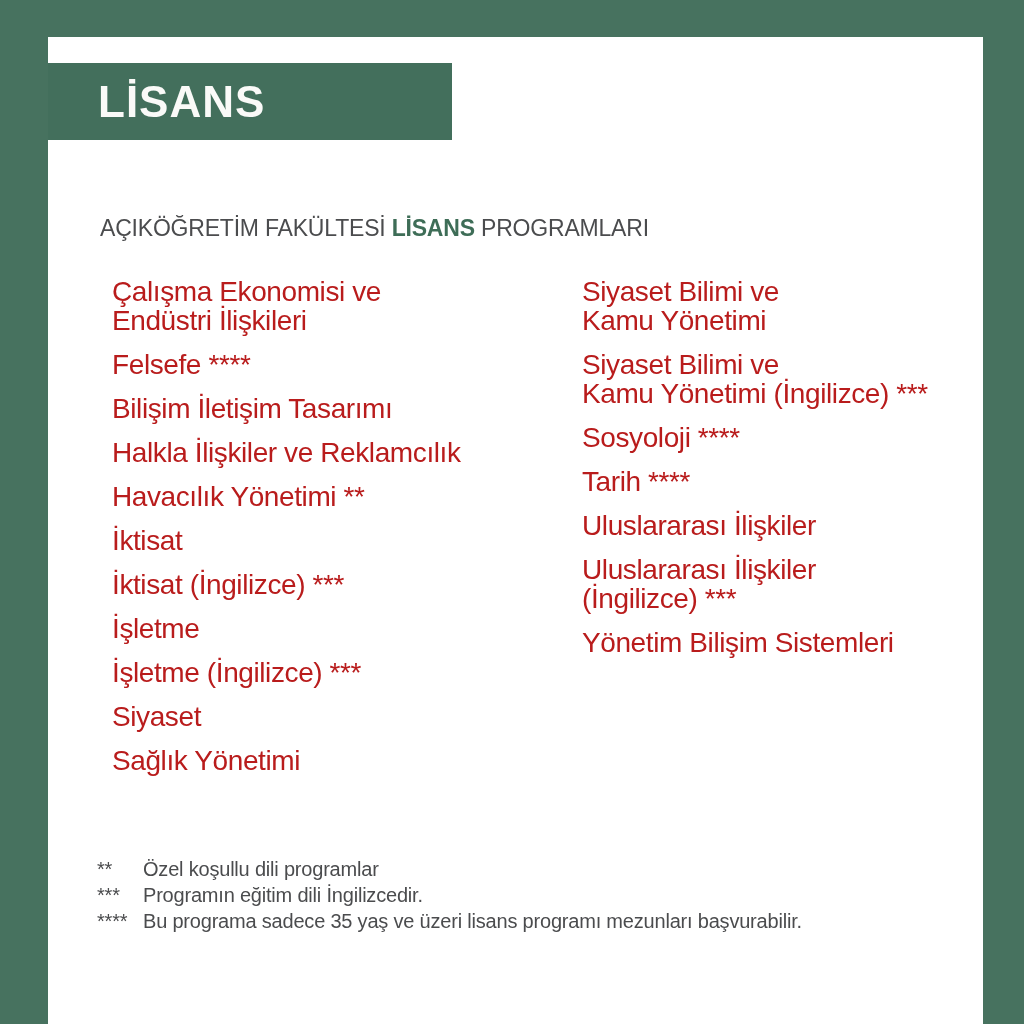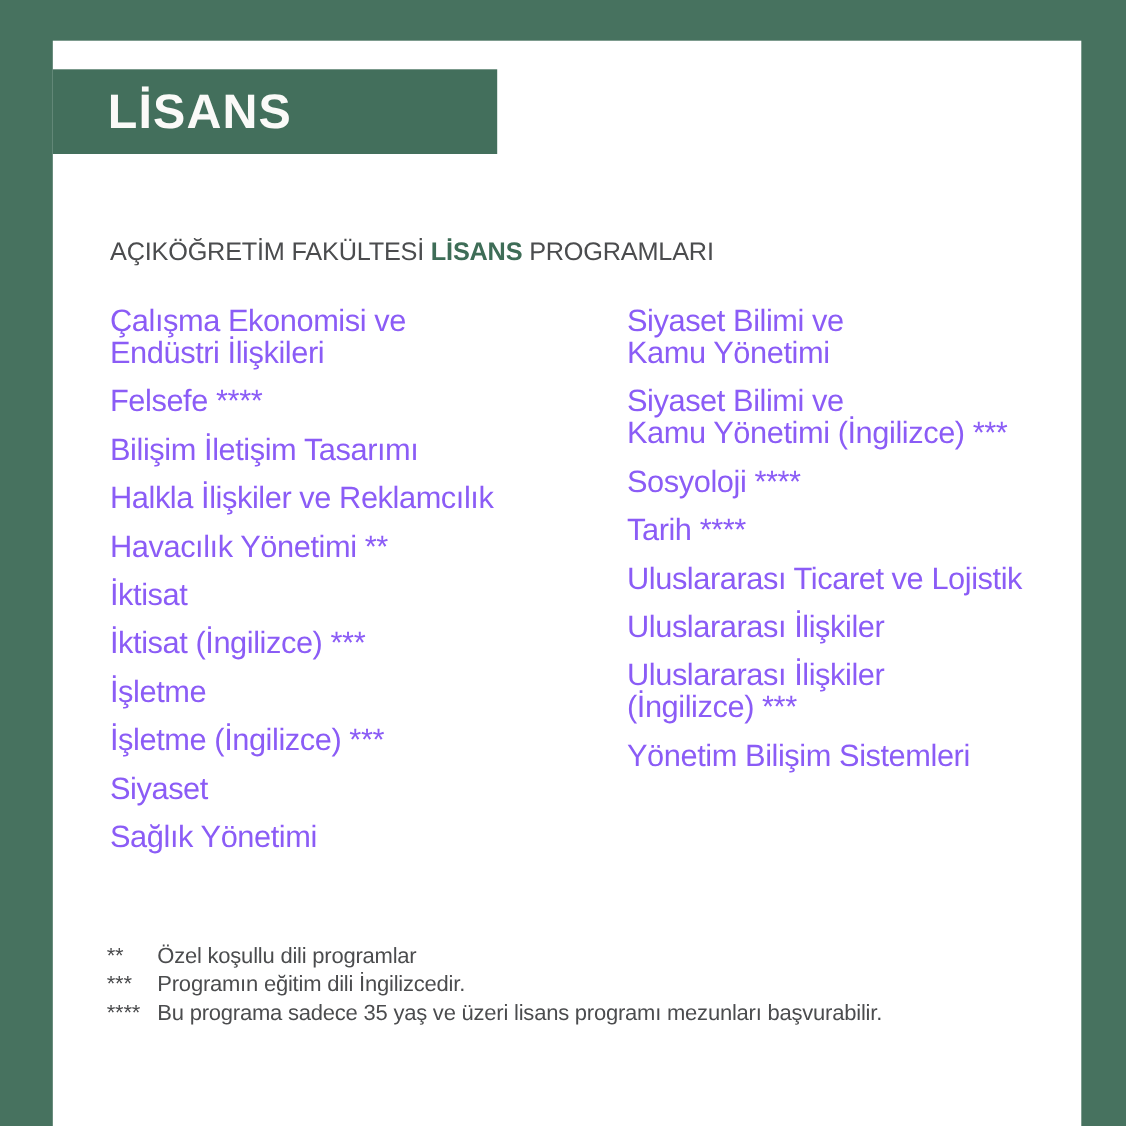--- a/index.html
+++ b/index.html
@@ -67,22 +67,22 @@
     list-style: none;
     margin: 0;
     padding: 0;
   }
   .col-left { width: 470px; flex: 0 0 470px; }
   .col-right { flex: 1; }
   .program-item {
     font-size: 28px;
     line-height: 29px;
     letter-spacing: -0.4px;
-    color: #8b5cf6;
-    margin: 0 0 15px 0;
+    color: #b91c1c;
+    margin: 0 0 15px 12px;
   }
   .footnotes {
     position: absolute;
     left: 49px;
     top: 820px;
     right: 20px;
   }
   .footnote-row {
     display: flex;
     margin-bottom: 2px;
@@ -155,23 +155,20 @@
             <div class="program-line">Siyaset Bilimi ve</div>
             <div class="program-line">Kamu Yönetimi (İngilizce) ***</div>
           </li>
           <li class="program-item">
             <div class="program-line">Sosyoloji ****</div>
           </li>
           <li class="program-item">
             <div class="program-line">Tarih ****</div>
           </li>
           <li class="program-item">
-            <div class="program-line">Uluslararası Ticaret ve Lojistik</div>
-          </li>
-          <li class="program-item">
             <div class="program-line">Uluslararası İlişkiler</div>
           </li>
           <li class="program-item">
             <div class="program-line">Uluslararası İlişkiler</div>
             <div class="program-line">(İngilizce) ***</div>
           </li>
           <li class="program-item">
             <div class="program-line">Yönetim Bilişim Sistemleri</div>
           </li>
         </ul>

